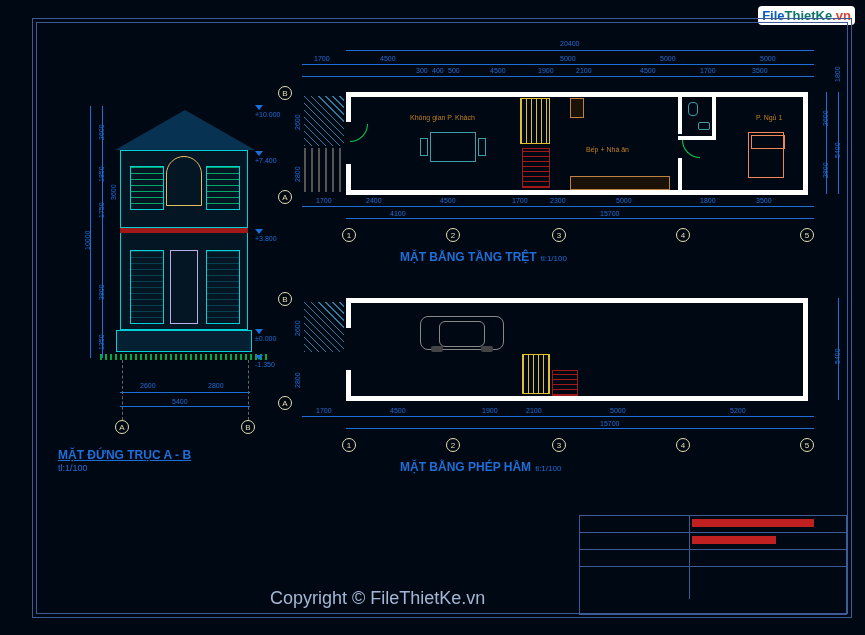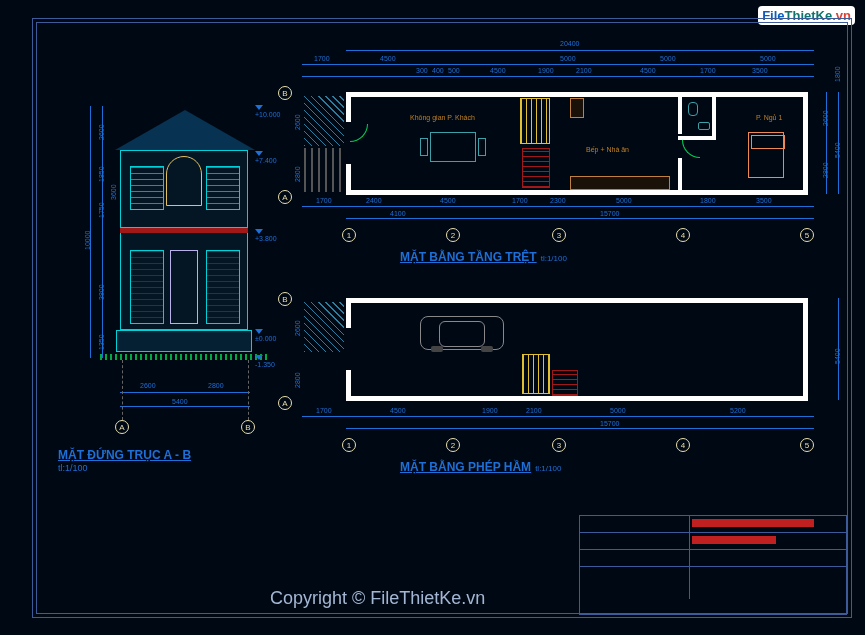--- a/index.html
+++ b/index.html
@@ -73,21 +73,20 @@
     color: #1e6fd8;
     font-size: 9px;
   }
 
   
   .plan-title {
     position: absolute;
     color: #1e6fd8;
     font-size: 12px;
     font-weight: bold;
-    text-decoration: underline;
   }
   .plan-scale {
     color: #1e6fd8;
     font-size: 8px;
     margin-left: 4px;
     font-weight: normal;
     text-decoration: none;
     display: inline-block;
   }
 

